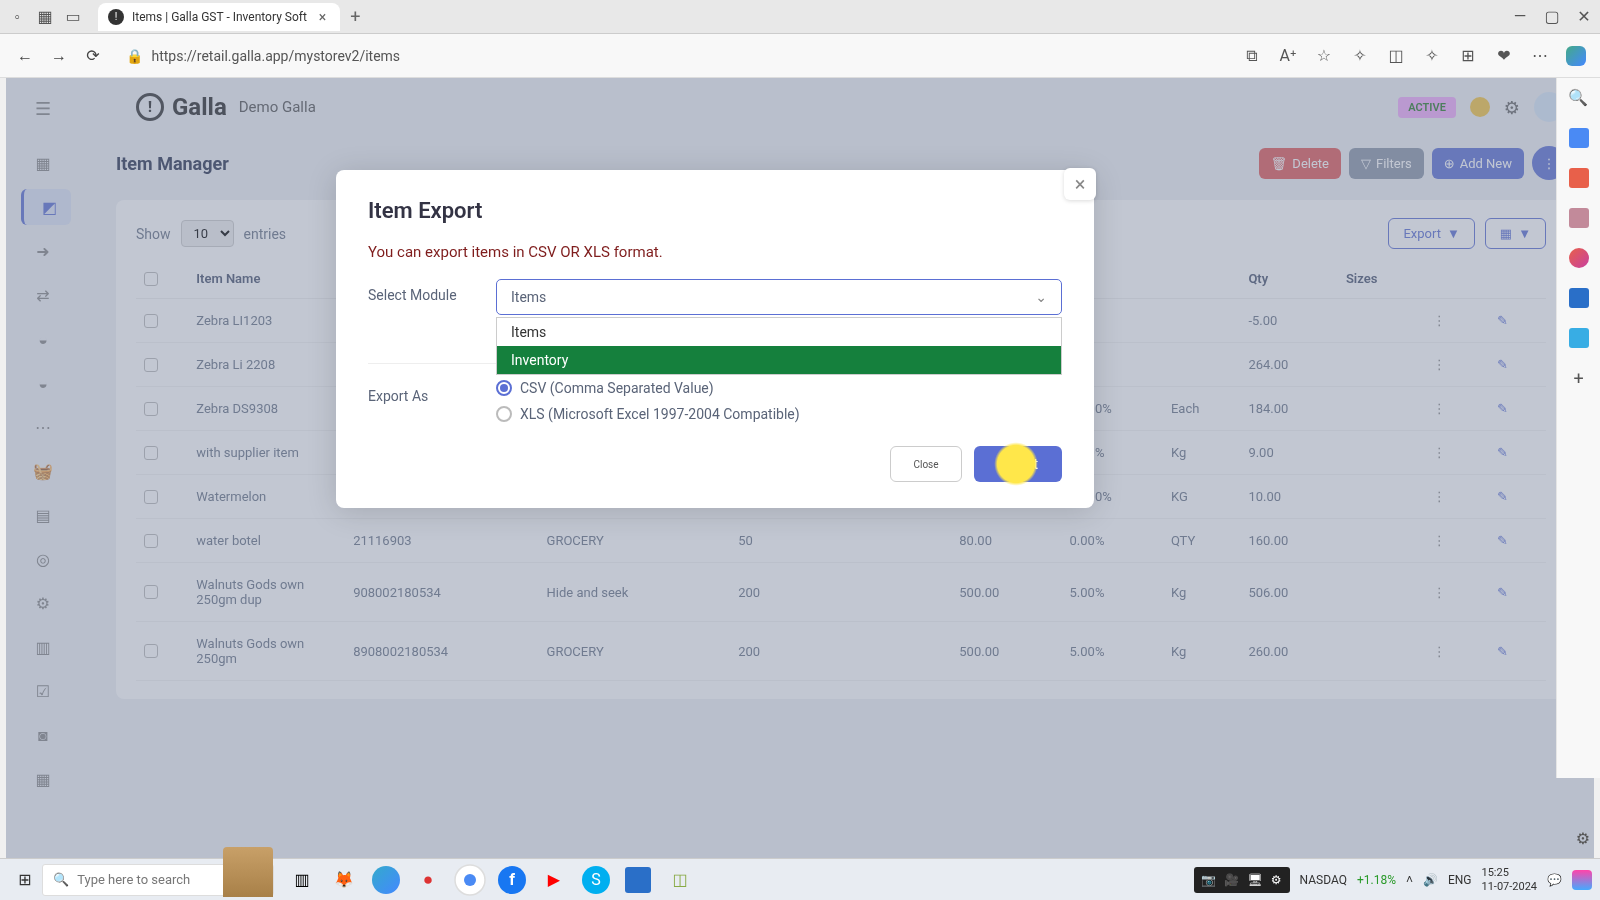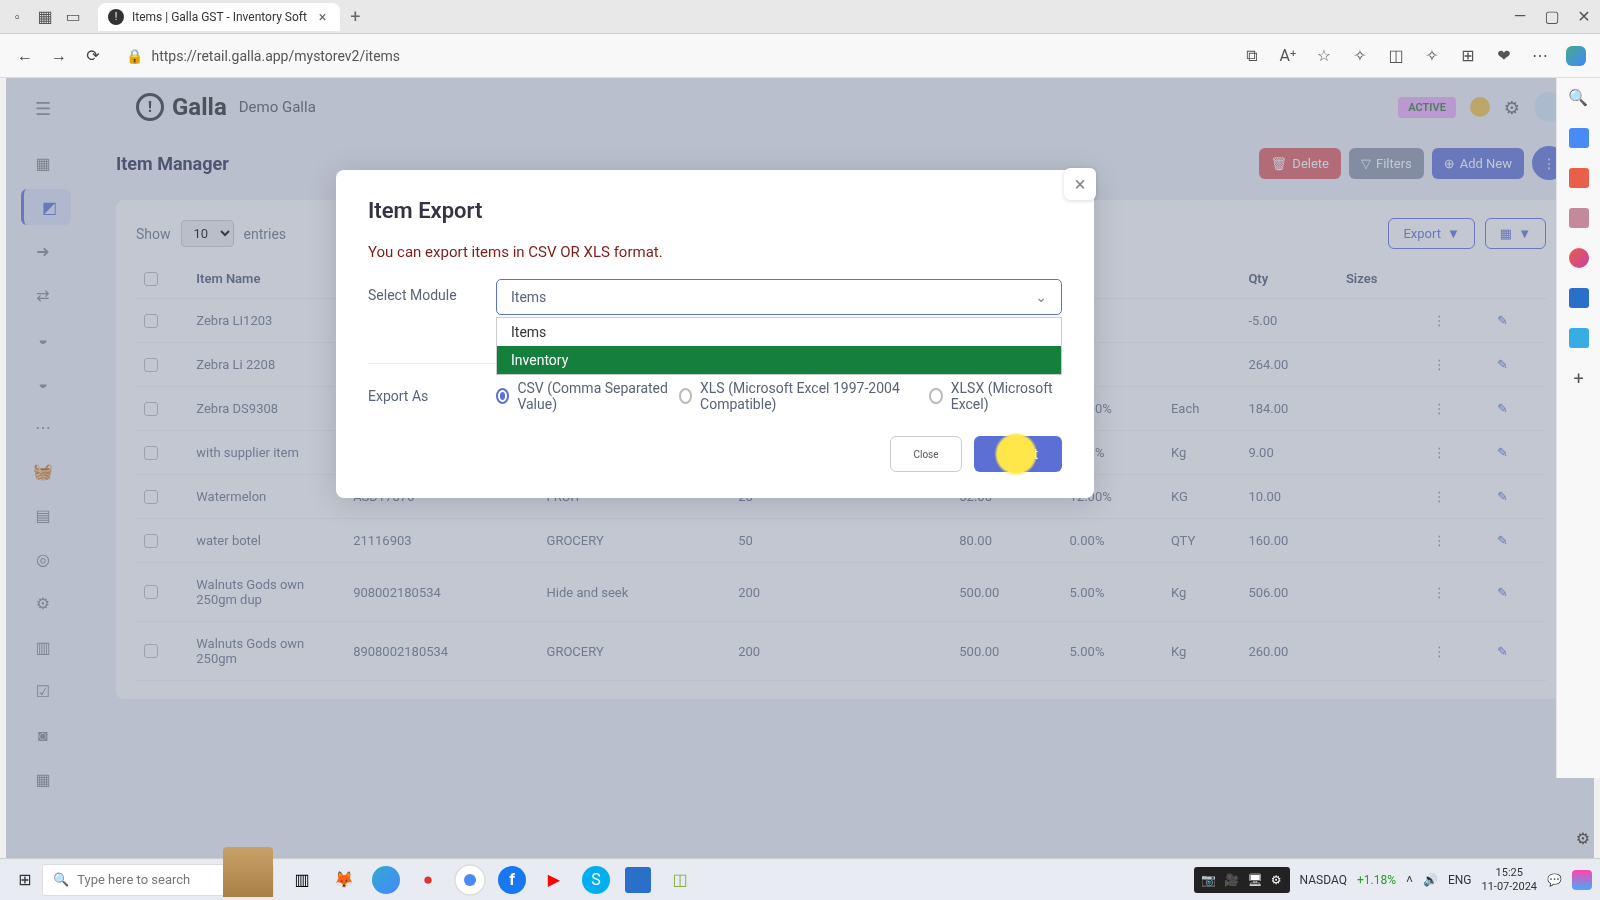--- a/index.html
+++ b/index.html
@@ -80,21 +80,21 @@
 .select-box { border:1px solid #5b6fd4; border-radius:5px; padding:9px 14px; font-size:14px; color:#5a6478; display:flex; align-items:center; cursor:pointer; }
 .select-box .chev { margin-left:auto; color:#888; }
 .dropdown { position:absolute; top:38px; left:0; right:0; background:#fff; border:1px solid #ccc; z-index:5; }
 .dd-opt { padding:6px 14px; font-size:14px; color:#333; cursor:pointer; }
 .dd-opt.hover { background:#15803d; color:#fff; }
 .radio-row { display:flex; gap:60px; }
 .radio-opt { display:flex; align-items:center; gap:8px; font-size:14px; color:#5a6478; }
 .radio { width:16px; height:16px; border:2px solid #bbb; border-radius:50%; position:relative; }
 .radio.on { border-color:#5b6fd4; }
 .radio.on::after { content:''; position:absolute; inset:2px; background:#5b6fd4; border-radius:50%; }
-.fmt-list { display:flex; flex-direction:row; gap:10px; }
+.fmt-list { display:flex; flex-direction:column; gap:10px; }
 .hr { border:none; border-top:1px solid #eee; margin:4px 0 16px; }
 .modal-foot { display:flex; justify-content:flex-end; gap:12px; margin-top:24px; }
 .btn-close-m { border:1px solid #ccc; background:#fff; color:#555; padding:10px 22px; border-radius:6px; font-size:10px; }
 .btn-export-m { background:#5b6fd4; color:#fff; padding:10px 24px; border-radius:6px; font-size:14px; border:none; position:relative; }
 .click-pulse { position:absolute; width:44px; height:44px; background:radial-gradient(circle,#ffe74a 0%,#ffe74a 60%,rgba(255,231,74,0) 70%); border-radius:50%; top:-4px; left:20px; pointer-events:none; }
 
 
 .edge-bar { position:absolute; right:0; top:78px; width:44px; height:700px; background:#f8f8f8; display:flex; flex-direction:column; align-items:center; padding-top:10px; gap:20px; border-left:1px solid #e5e5e5; }
 .edge-ic { width:20px; height:20px; }
 .edge-ic.mag { color:#555; }
@@ -109,21 +109,21 @@
 
 
 .taskbar { position:absolute; left:0; right:0; bottom:0; height:42px; background:#e8ecf2; display:flex; align-items:center; padding:0 8px; border-top:1px solid #ccc; }
 .start { width:34px; height:34px; display:flex; align-items:center; justify-content:center; color:#333; font-size:16px; }
 .search-bar { width:232px; height:32px; background:#fff; border-radius:3px; display:flex; align-items:center; padding:0 10px; gap:8px; font-size:13px; color:#777; border:1px solid #ddd; position:relative; }
 .search-img { position:absolute; right:0; top:-18px; width:50px; height:50px; background:linear-gradient(#c8a068,#a88048); border-radius:4px 4px 0 0; }
 .task-apps { display:flex; gap:6px; margin-left:10px; }
 .task-app { width:36px; height:36px; display:flex; align-items:center; justify-content:center; border-radius:3px; }
 .tray { margin-left:auto; display:flex; align-items:center; gap:10px; font-size:12px; color:#333; }
 .tray-dark { background:#222; padding:6px 8px; display:flex; gap:8px; border-radius:3px; color:#fff; }
-.tray-time { text-align:center; line-height:1.2; font-size:11px; }
+.tray-time { text-align:left; line-height:1.2; font-size:11px; }
 
 svg { width:100%; height:100%; }
 </style>
 </head>
 <body>
 
 <div class="browser-top">
   <div class="win-icons">
     <span>◦</span>
     <span>▦</span>
@@ -424,24 +424,20 @@
       <div class="form-label">Export As</div>
       <div class="form-ctrl fmt-list">
         <label class="radio-opt">
             <span class="radio on"></span>
             <span>CSV (Comma Separated Value)</span>
           </label>
         <label class="radio-opt">
             <span class="radio"></span>
             <span>XLS (Microsoft Excel 1997-2004 Compatible)</span>
           </label>
-        <label class="radio-opt">
-            <span class="radio"></span>
-            <span>XLSX (Microsoft Excel)</span>
-          </label>
       </div>
     </div>
     <div class="modal-foot">
       <button class="btn-close-m">Close</button>
       <button class="btn-export-m">
         <span>Export</span>
         <span class="click-pulse"></span>
       </button>
     </div>
   </div>

